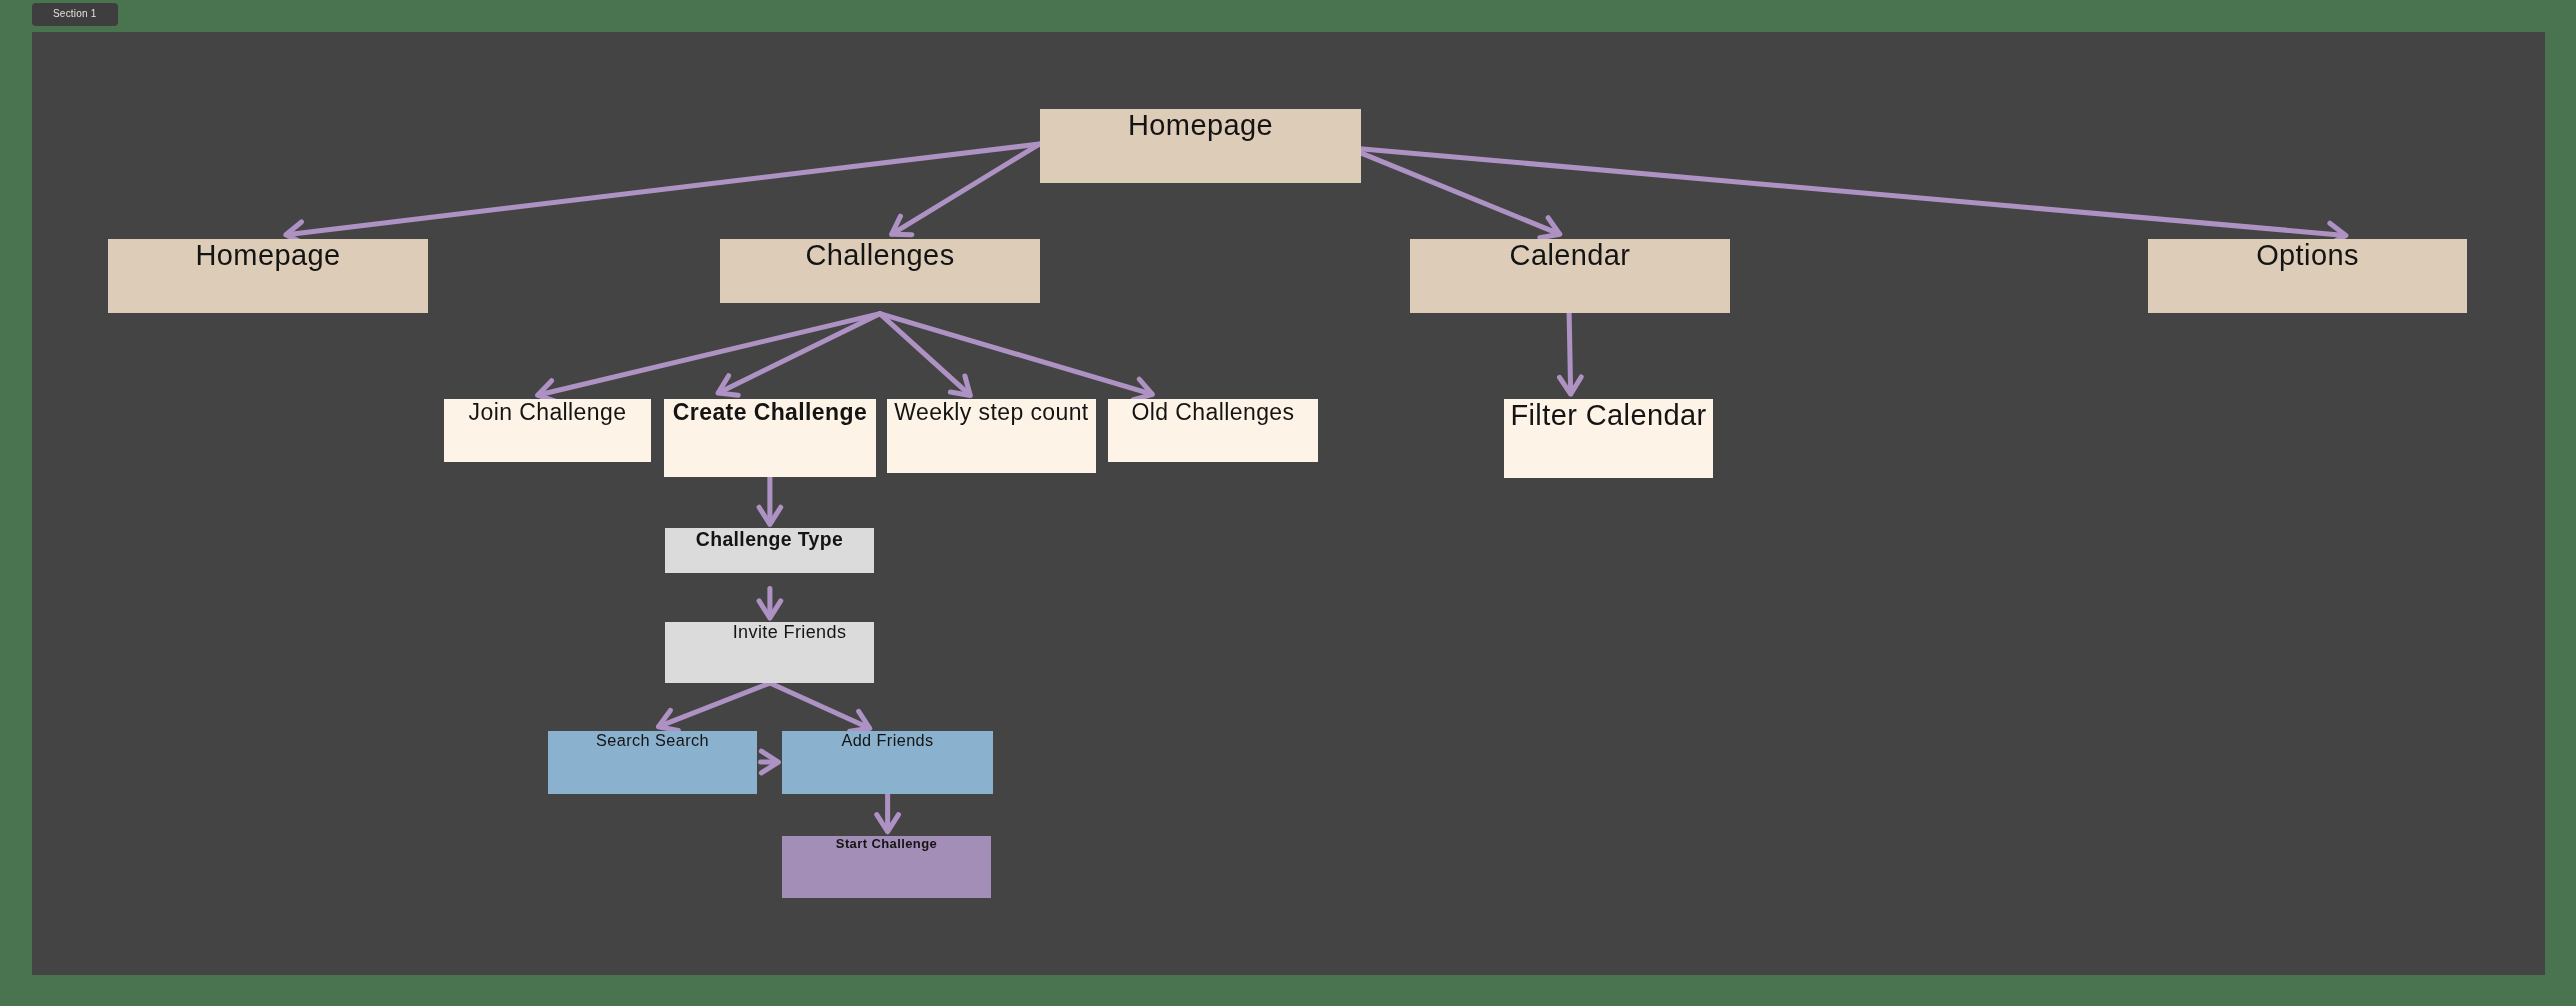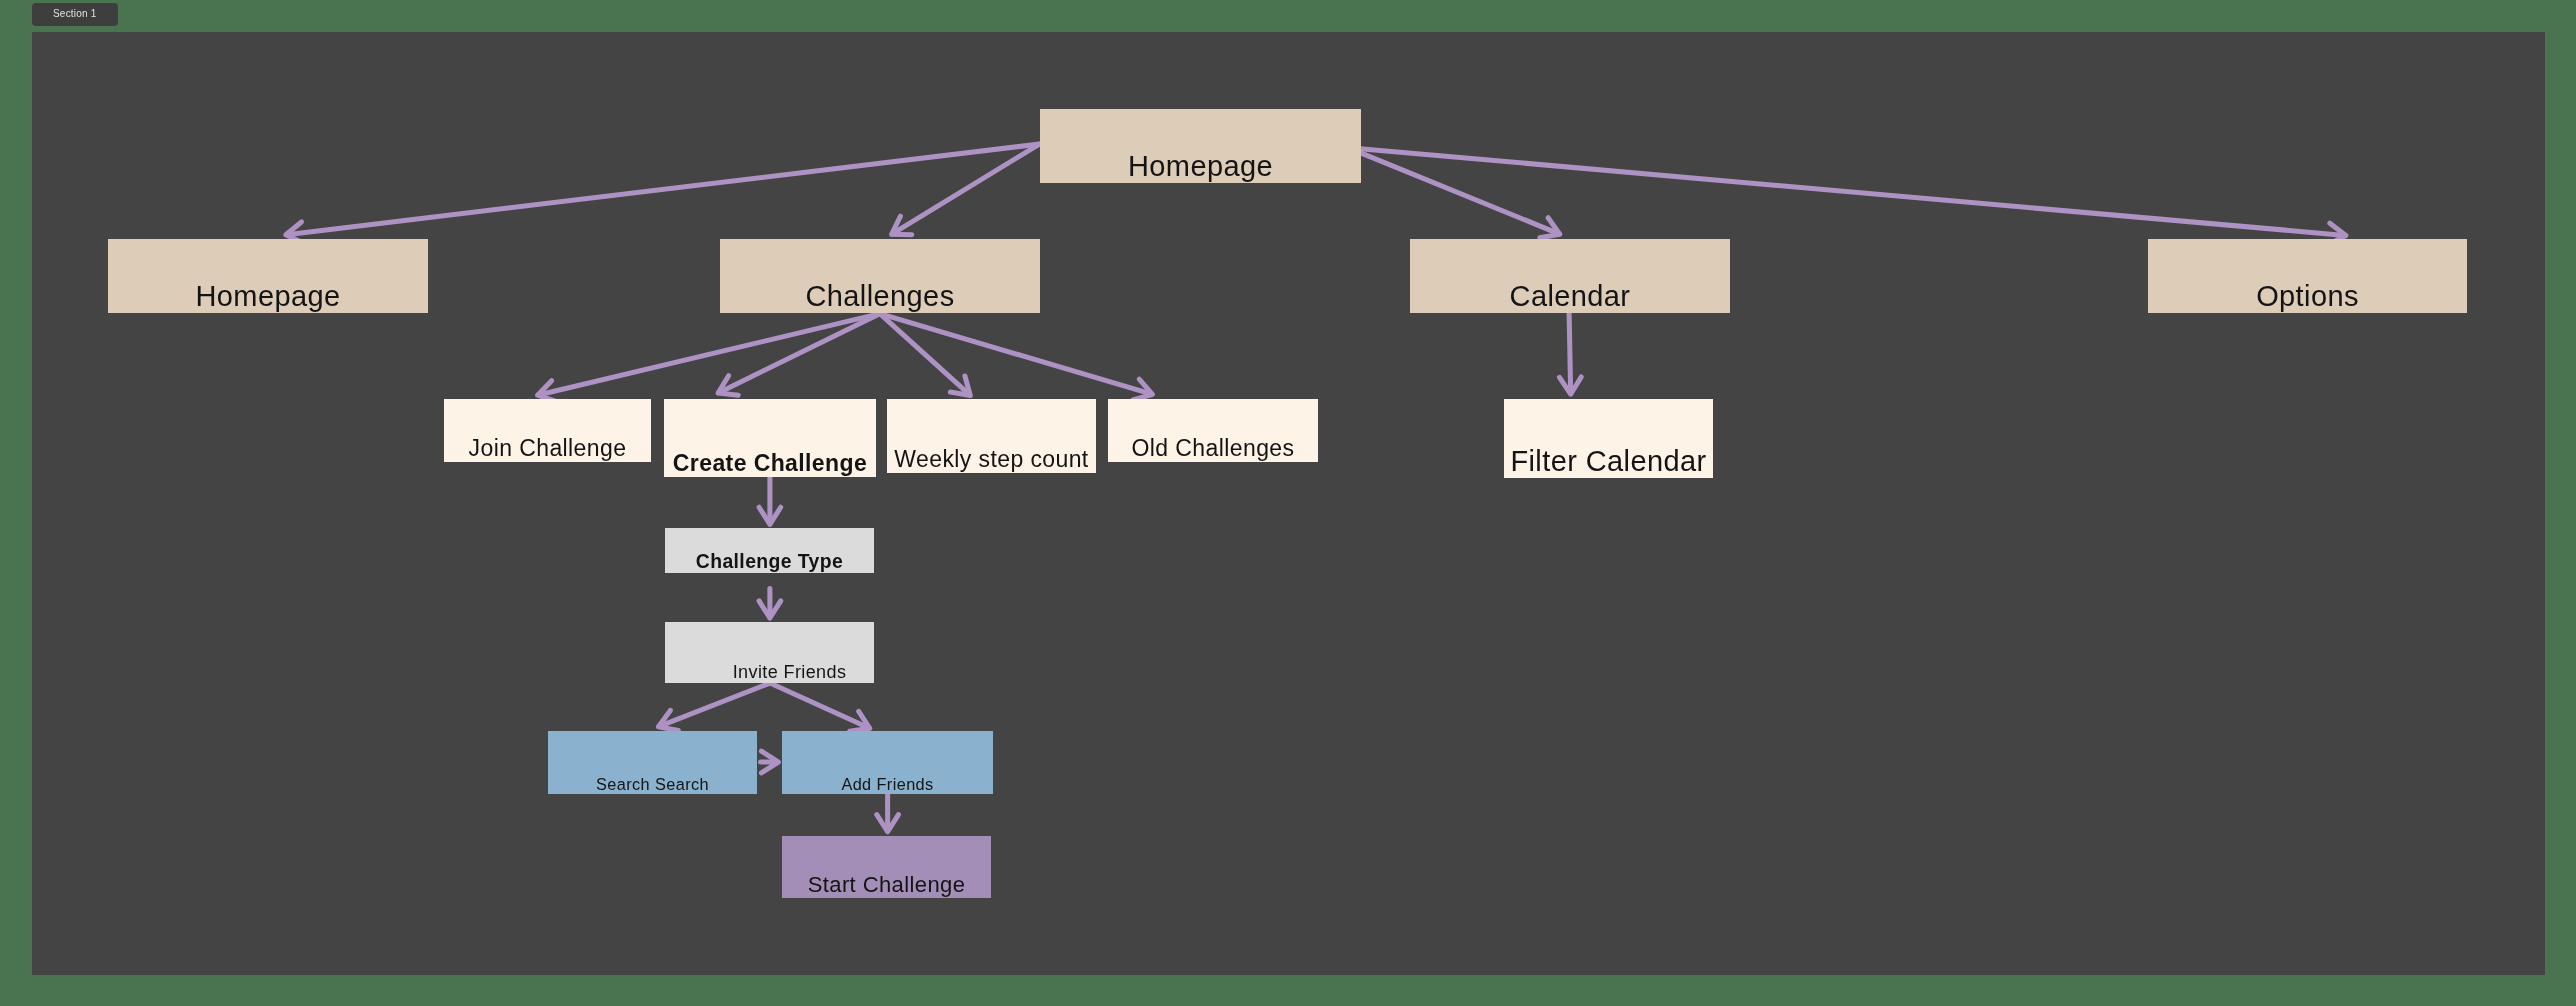--- a/index.html
+++ b/index.html
@@ -15,21 +15,21 @@
   }
   .section-tag{
     position:absolute;left:32px;top:3.1px;height:22.5px;
     padding:0 21px;border-radius:3.9px;
     background:var(--tag,#3e3e3e);
     color:#e4e2df;font-size:10px;line-height:22.5px;
     letter-spacing:0.2px;white-space:nowrap;
   }
   #edgelayer{position:absolute;left:0;top:0;width:2576px;height:1006px;}
   .node{
-    position:absolute;display:flex;align-items:flex-end;justify-content:center;
+    position:absolute;display:flex;align-items:flex-start;justify-content:center;
     color:var(--text,#141414);letter-spacing:0.4px;text-align:center;
     box-sizing:border-box;
   }
   .node-tan{background:var(--tan,#ddccb8);}
   .node-cream{background:var(--cream,#fdf3e6);}
   .node-gray{background:var(--gray,#dbdbdb);}
   .node-blue{background:var(--blue,#8ab1cd);}
   .node-purple{background:var(--purple,#a28eb6);}
   .node-label{pointer-events:none;}
 </style>
@@ -63,21 +63,21 @@
     <line x1="1146" y1="1025" x2="1146" y2="1073" stroke="#ad92c3" stroke-width="6.5" stroke-linecap="round" marker-end="url(#arrowhead)"></line>
   </svg>
 
 <div id="nodes">
     <div class="node node-tan" style="left: 1040px; top: 109px; width: 321px; height: 74px; font-size: 29px; font-weight: 400;">
       <span class="node-label">Homepage</span>
     </div>
     <div class="node node-tan" style="left: 108px; top: 239px; width: 320px; height: 74px; font-size: 29px; font-weight: 400;">
       <span class="node-label">Homepage</span>
     </div>
-    <div class="node node-tan" style="left: 720px; top: 239px; width: 320px; height: 74px; font-size: 29px; font-weight: 400;">
+    <div class="node node-tan" style="left: 720px; top: 239px; width: 320px; height: 64px; font-size: 29px; font-weight: 400;">
       <span class="node-label">Challenges</span>
     </div>
     <div class="node node-tan" style="left: 1410px; top: 239px; width: 320px; height: 74px; font-size: 29px; font-weight: 400;">
       <span class="node-label">Calendar</span>
     </div>
     <div class="node node-tan" style="left: 2148px; top: 239px; width: 319px; height: 74px; font-size: 29px; font-weight: 400;">
       <span class="node-label">Options</span>
     </div>
     <div class="node node-cream" style="left: 444px; top: 399px; width: 207px; height: 63px; font-size: 23px; font-weight: 400;">
       <span class="node-label">Join Challenge</span>
@@ -99,17 +99,17 @@
     </div>
     <div class="node node-gray" style="left: 665px; top: 622px; width: 209px; height: 61px; font-size: 18px; font-weight: 400; padding-left: 40px;">
       <span class="node-label">Invite Friends</span>
     </div>
     <div class="node node-blue" style="left: 548px; top: 731px; width: 209px; height: 63px; font-size: 16.3px; font-weight: 400;">
       <span class="node-label">Search Search</span>
     </div>
     <div class="node node-blue" style="left: 782px; top: 731px; width: 211px; height: 63px; font-size: 16.3px; font-weight: 400;">
       <span class="node-label">Add Friends</span>
     </div>
-    <div class="node node-purple" style="left: 782px; top: 836px; width: 209px; height: 62px; font-size: 22px; font-weight: 400;">
+    <div class="node node-purple" style="left: 782px; top: 836px; width: 209px; height: 62px; font-size: 13px; font-weight: 700;">
       <span class="node-label">Start Challenge</span>
     </div>
   </div>
 
 
 </body></html>

